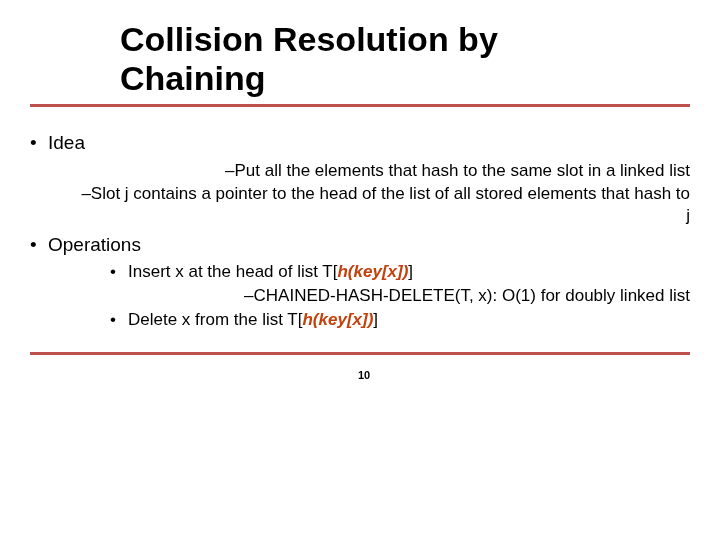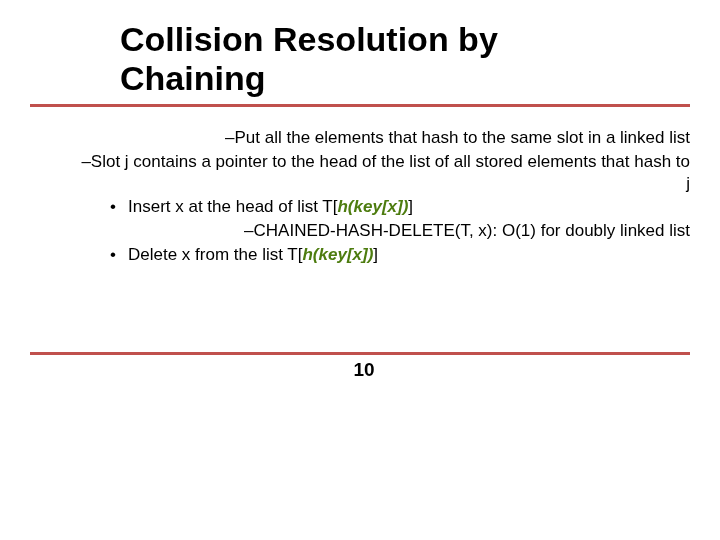--- a/index.html
+++ b/index.html
@@ -55,63 +55,69 @@
     margin: 2px 0 2px 80px;
     font-size: 17px;
   }
   .lvl3 .dot {
     display: inline-block;
     width: 18px;
   }
   .hkey {
     font-style: italic;
     font-weight: bold;
-    color: #4d7c0f;
+    color: #c2410c;
     margin-top: 24px;
   }
   .footer-rule {
     position: absolute;
     left: 30px;
     right: 30px;
     bottom: 42px;
     height: 3px;
     background: #c0504d;
   }
   .page-num {
     position: absolute;
     left: 8px;
     right: 0;
     bottom: 16px;
     text-align: center;
-    font-size: 19px;
+    font-size: 11px;
     font-weight: bold;
   }
 </style>
 </head>
 <body>
 
 <div class="slide">
 
   <div class="title-block">
     <div class="title">
       <span>Collision Resolution by</span><br>
       <span>Chaining</span>
     </div>
   </div>
   <div class="title-underline"></div>
 
   <div class="body">
 
+    <div class="lvl1">
+      <span class="bullet">•</span><span>Idea</span>
+    </div>
     <div class="lvl2">
       <span class="dash">–</span><span>Put all the elements that hash to the same slot in a linked list</span>
     </div>
     <div class="lvl2">
       <span class="dash">–</span><span>Slot j contains a pointer to the head of the list of all stored elements that hash to j</span>
     </div>
 
+    <div class="lvl1">
+      <span class="bullet">•</span><span>Operations</span>
+    </div>
 
     <div class="lvl3">
       <span class="dot">•</span><span>Insert x at the head of list T[</span><span class="hkey">h(key[x])</span><span>]</span>
     </div>
 
 
     <div class="lvl2">
       <span class="dash">–</span><span>CHAINED-HASH-DELETE(T, x): O(1) for doubly linked list</span>
     </div>
     <div class="lvl3">

